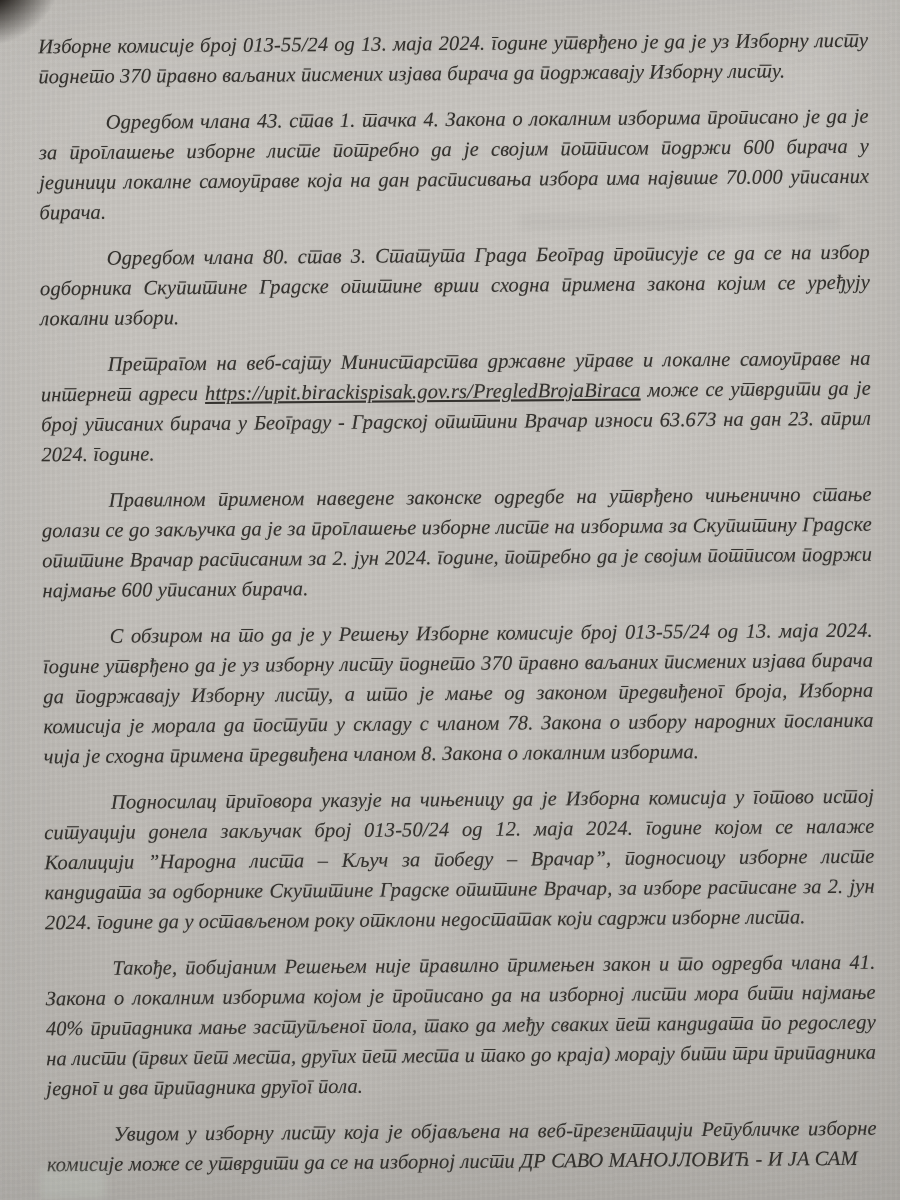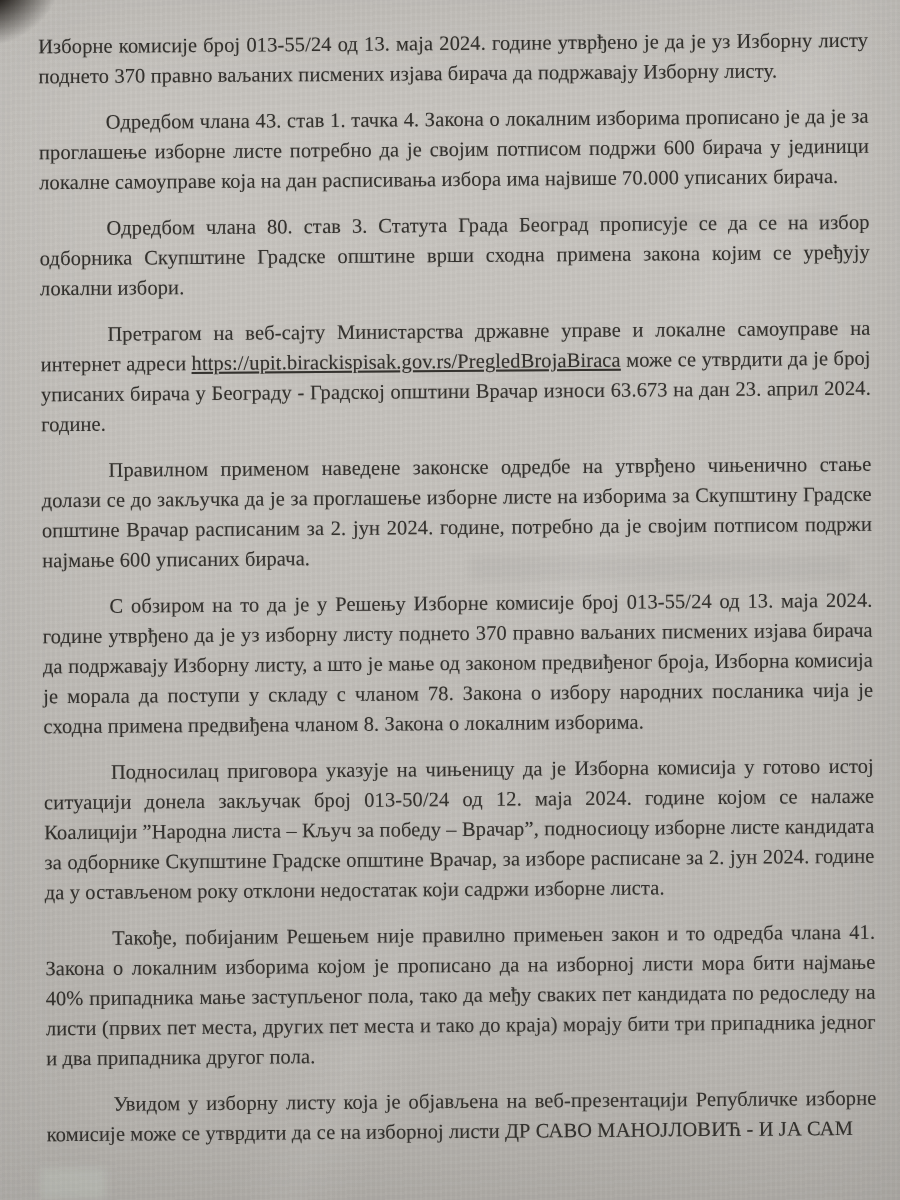--- a/index.html
+++ b/index.html
@@ -10,20 +10,21 @@
   }
   .photo {
     position: relative; width: 900px; height: 1200px;
     background:
       radial-gradient(ellipse 115px 100px at -22px -25px, rgba(32,28,24,0.95) 30%, rgba(32,28,24,0) 72%),
       linear-gradient(90deg, rgba(255,255,255,0.06), rgba(255,255,255,0) 70px),
       linear-gradient(115deg, rgba(0,0,0,0) 54%, rgba(255,255,255,0.055) 58%, rgba(0,0,0,0) 63%),
       repeating-linear-gradient(90deg, rgba(255,255,255,0.016) 0 2px, rgba(0,0,0,0.016) 2px 5px),
       repeating-linear-gradient(177deg, rgba(255,255,255,0.012) 0 3px, rgba(0,0,0,0.012) 3px 7px),
       linear-gradient(180deg, #c9c6c1 0%, #c4c1bc 42%, #b6b3ae 100%);
+    font-style: italic;
   }
   .photo::after {
     content: ""; position: absolute; inset: 0; pointer-events: none;
     box-shadow: inset 0 0 150px rgba(0,0,0,0.10);
   }
   .textblock {
     position: absolute; left: 38px; top: 28px; width: 830px;
     transform: rotate(-0.45deg); transform-origin: 50% 0;
     color: #34322e;
     font-size: 20.5px; line-height: 30px;

